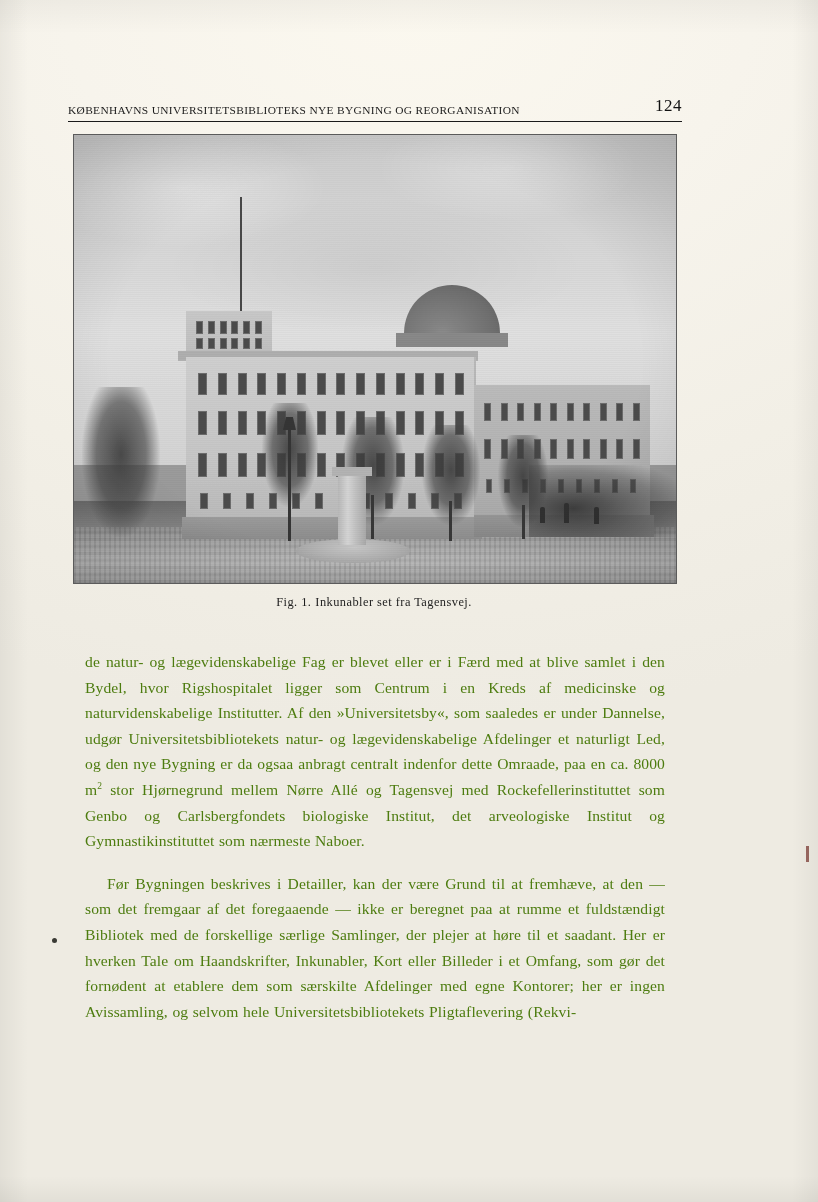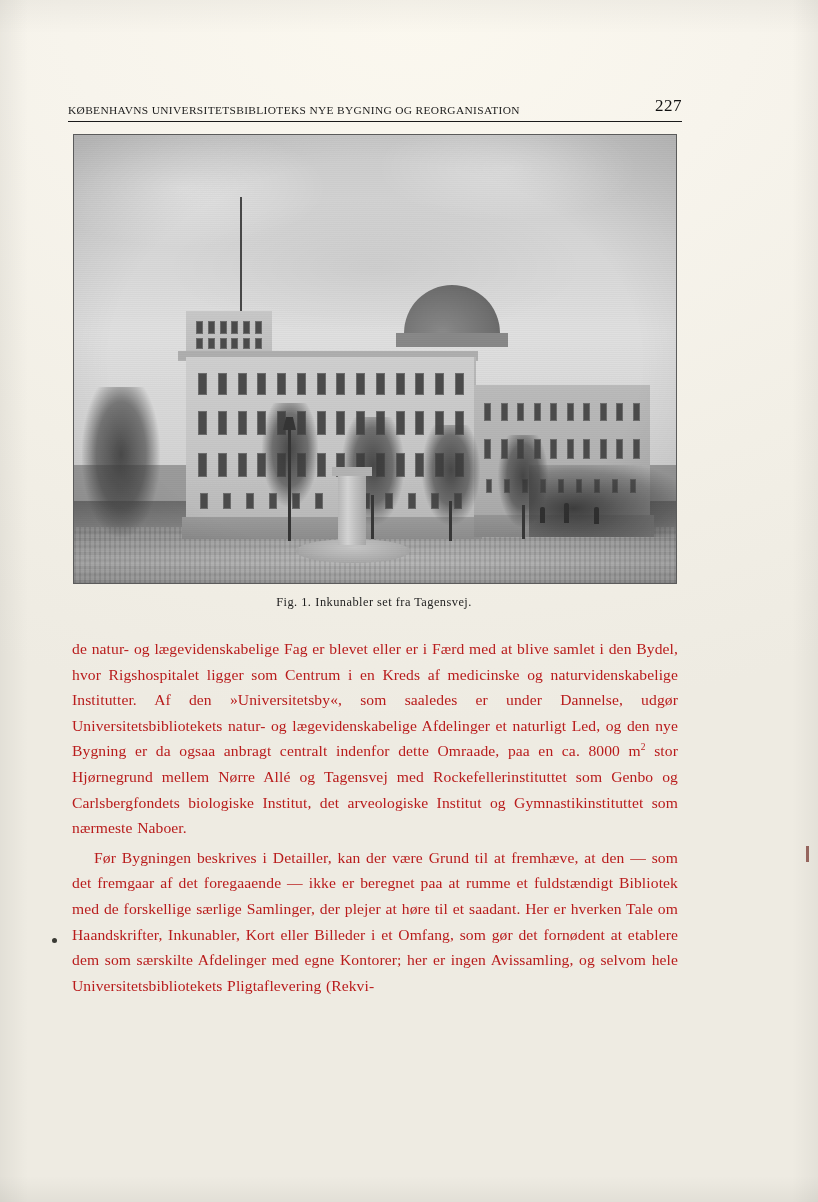--- a/index.html
+++ b/index.html
@@ -260,24 +260,24 @@
   .figcaption .num { margin-right: 4px; margin-top: 22px; }
 
   
   .body {
     position: absolute;
     left: 0;
     top: 632px;
     width: 614px;
   }
   p.para {
-    margin: 4px;
+    margin: 17px;
     font-size: 15.6px;
     line-height: 25.6px;
-    color: #b91c1c;
+    color: #4d7c0f;
     text-align: justify;
     text-justify: inter-word;
     letter-spacing: .1px;
     word-spacing: .6px;
   }
   p.para + p.para { margin-top: 0; }
   p.indent { text-indent: 22px; }
   sup { font-size: 9.5px; vertical-align: super; line-height: 0; }
 
   
@@ -296,21 +296,21 @@
 </style>
 </head>
 <body>
 
 <div class="page"></div>
 
 <div class="content">
 
   <div class="runhead">
     <div class="runhead-title">KØBENHAVNS UNIVERSITETSBIBLIOTEKS NYE BYGNING OG REORGANISATION</div>
-    <div class="runhead-page">227</div>
+    <div class="runhead-page">124</div>
   </div>
 
   <div class="figure">
     <div class="photo">
       <div class="photo-inner">
         <div class="sky">
           <div class="sky-mottle"></div>
         </div>
 
         <div class="street"></div>

